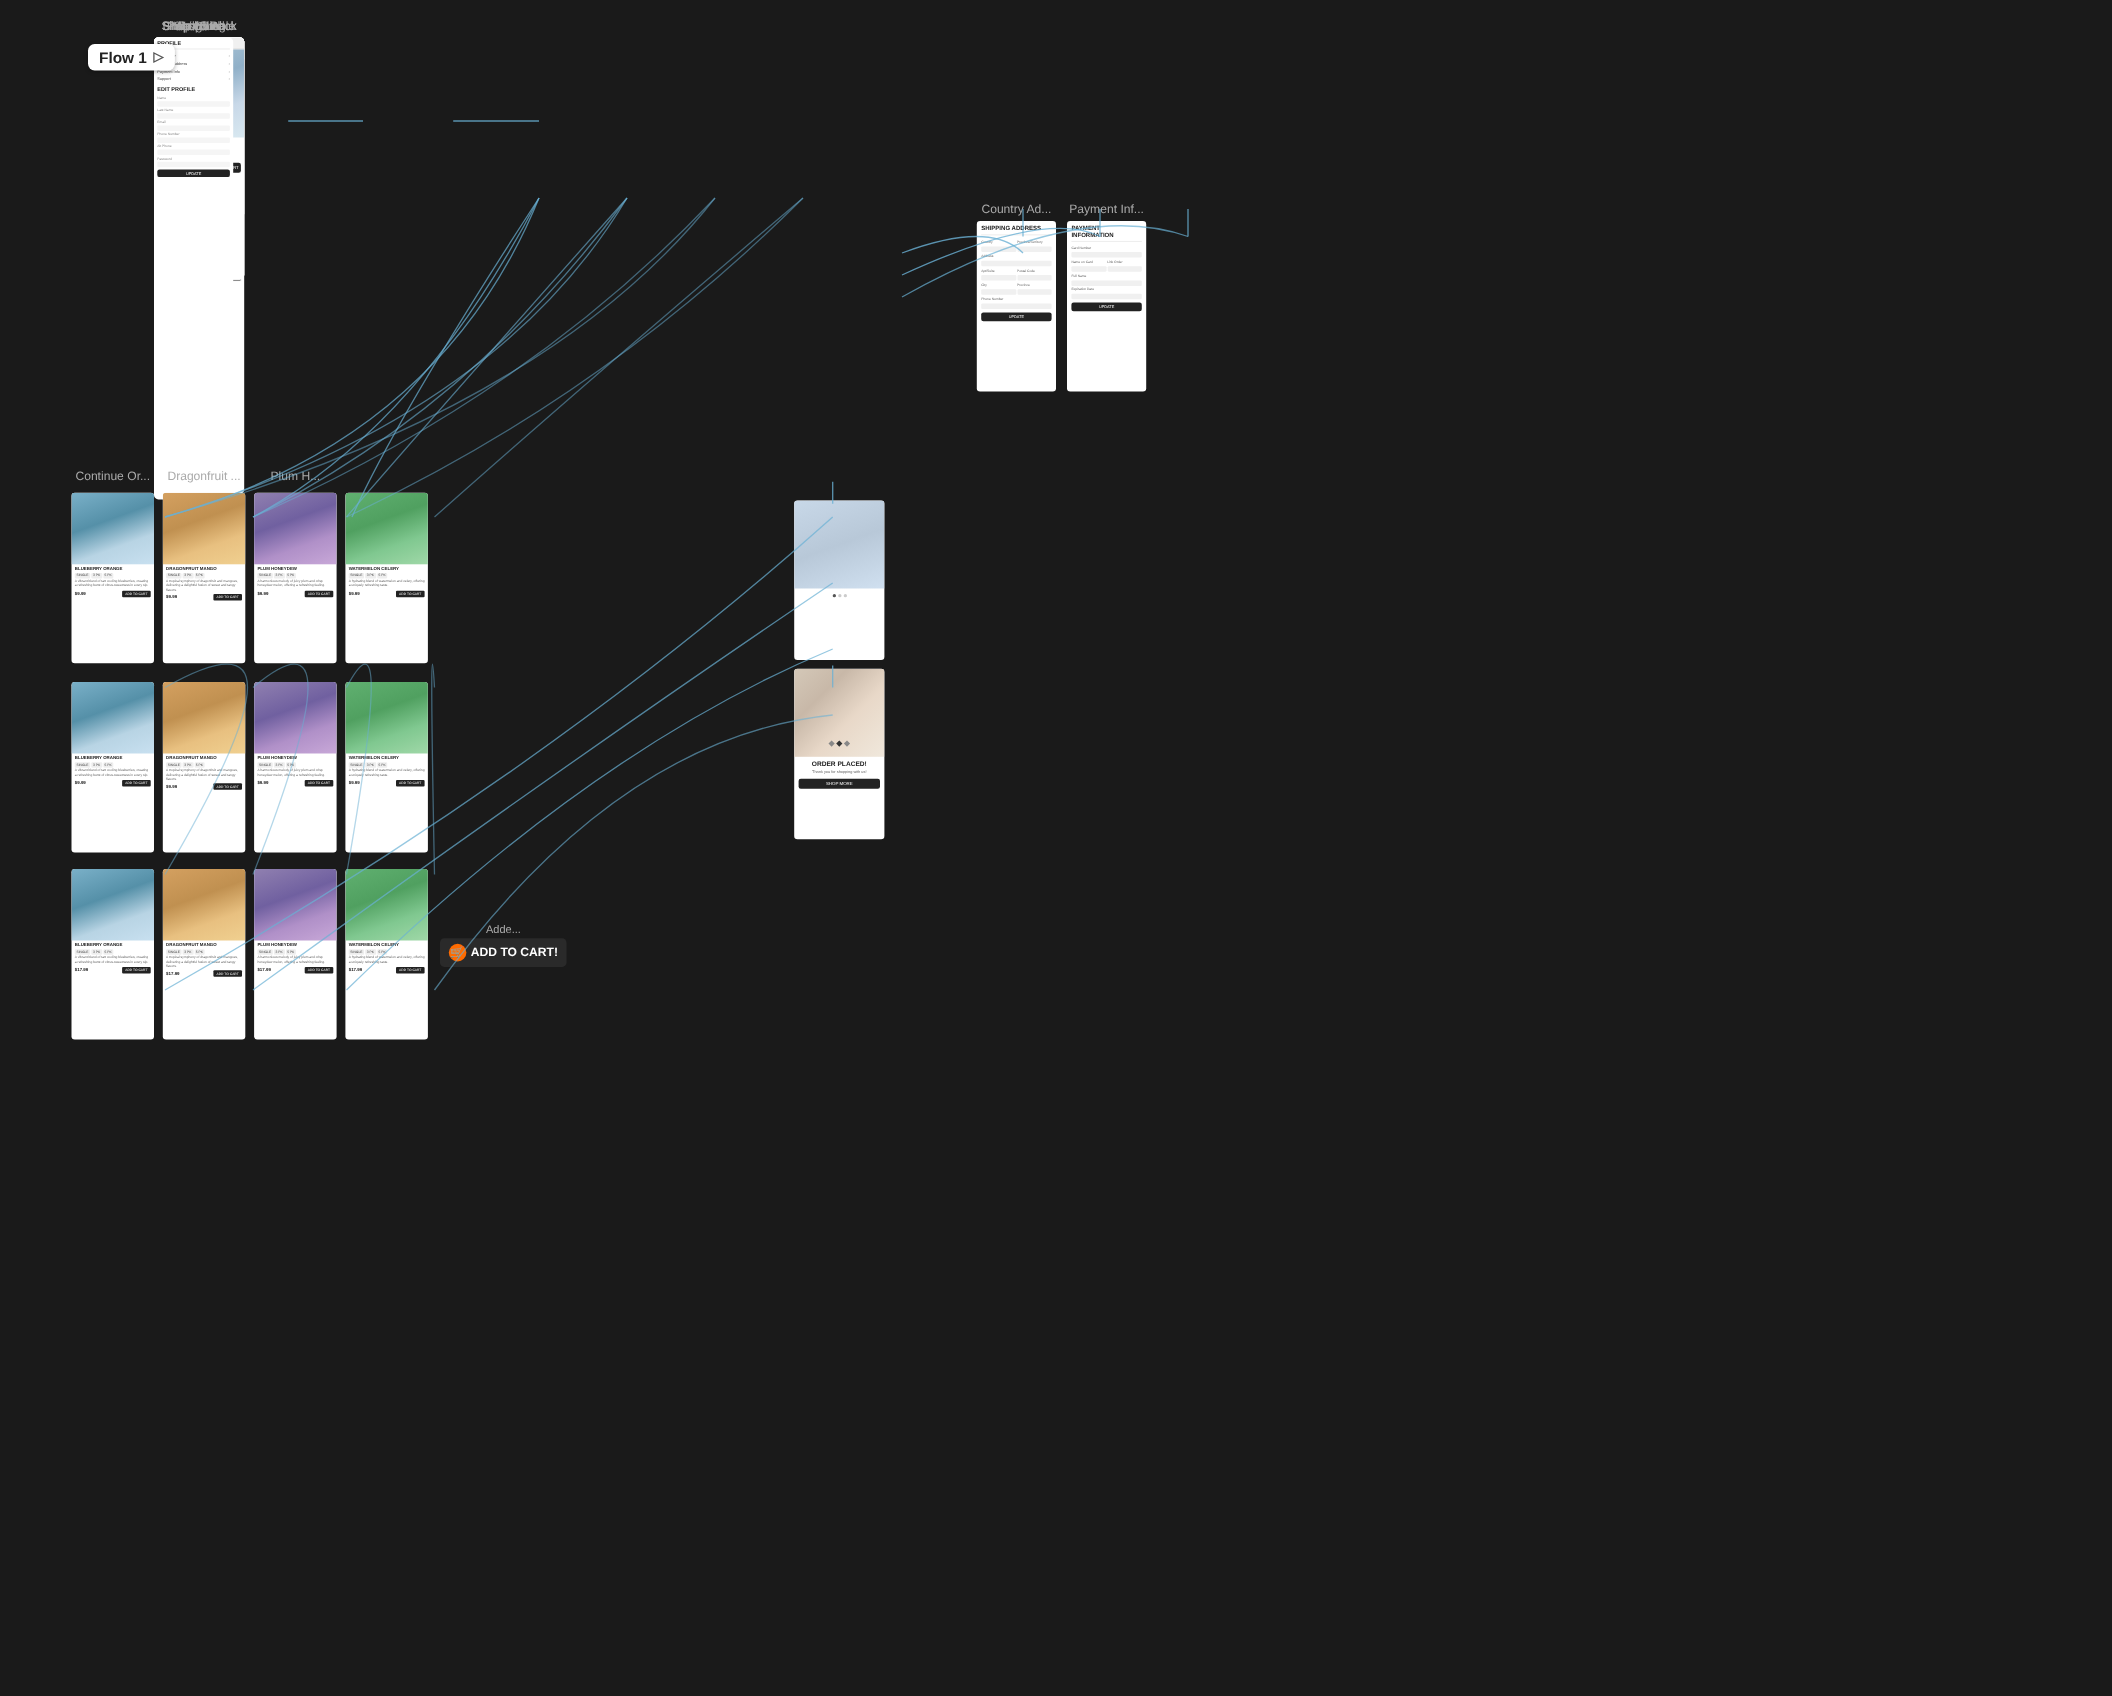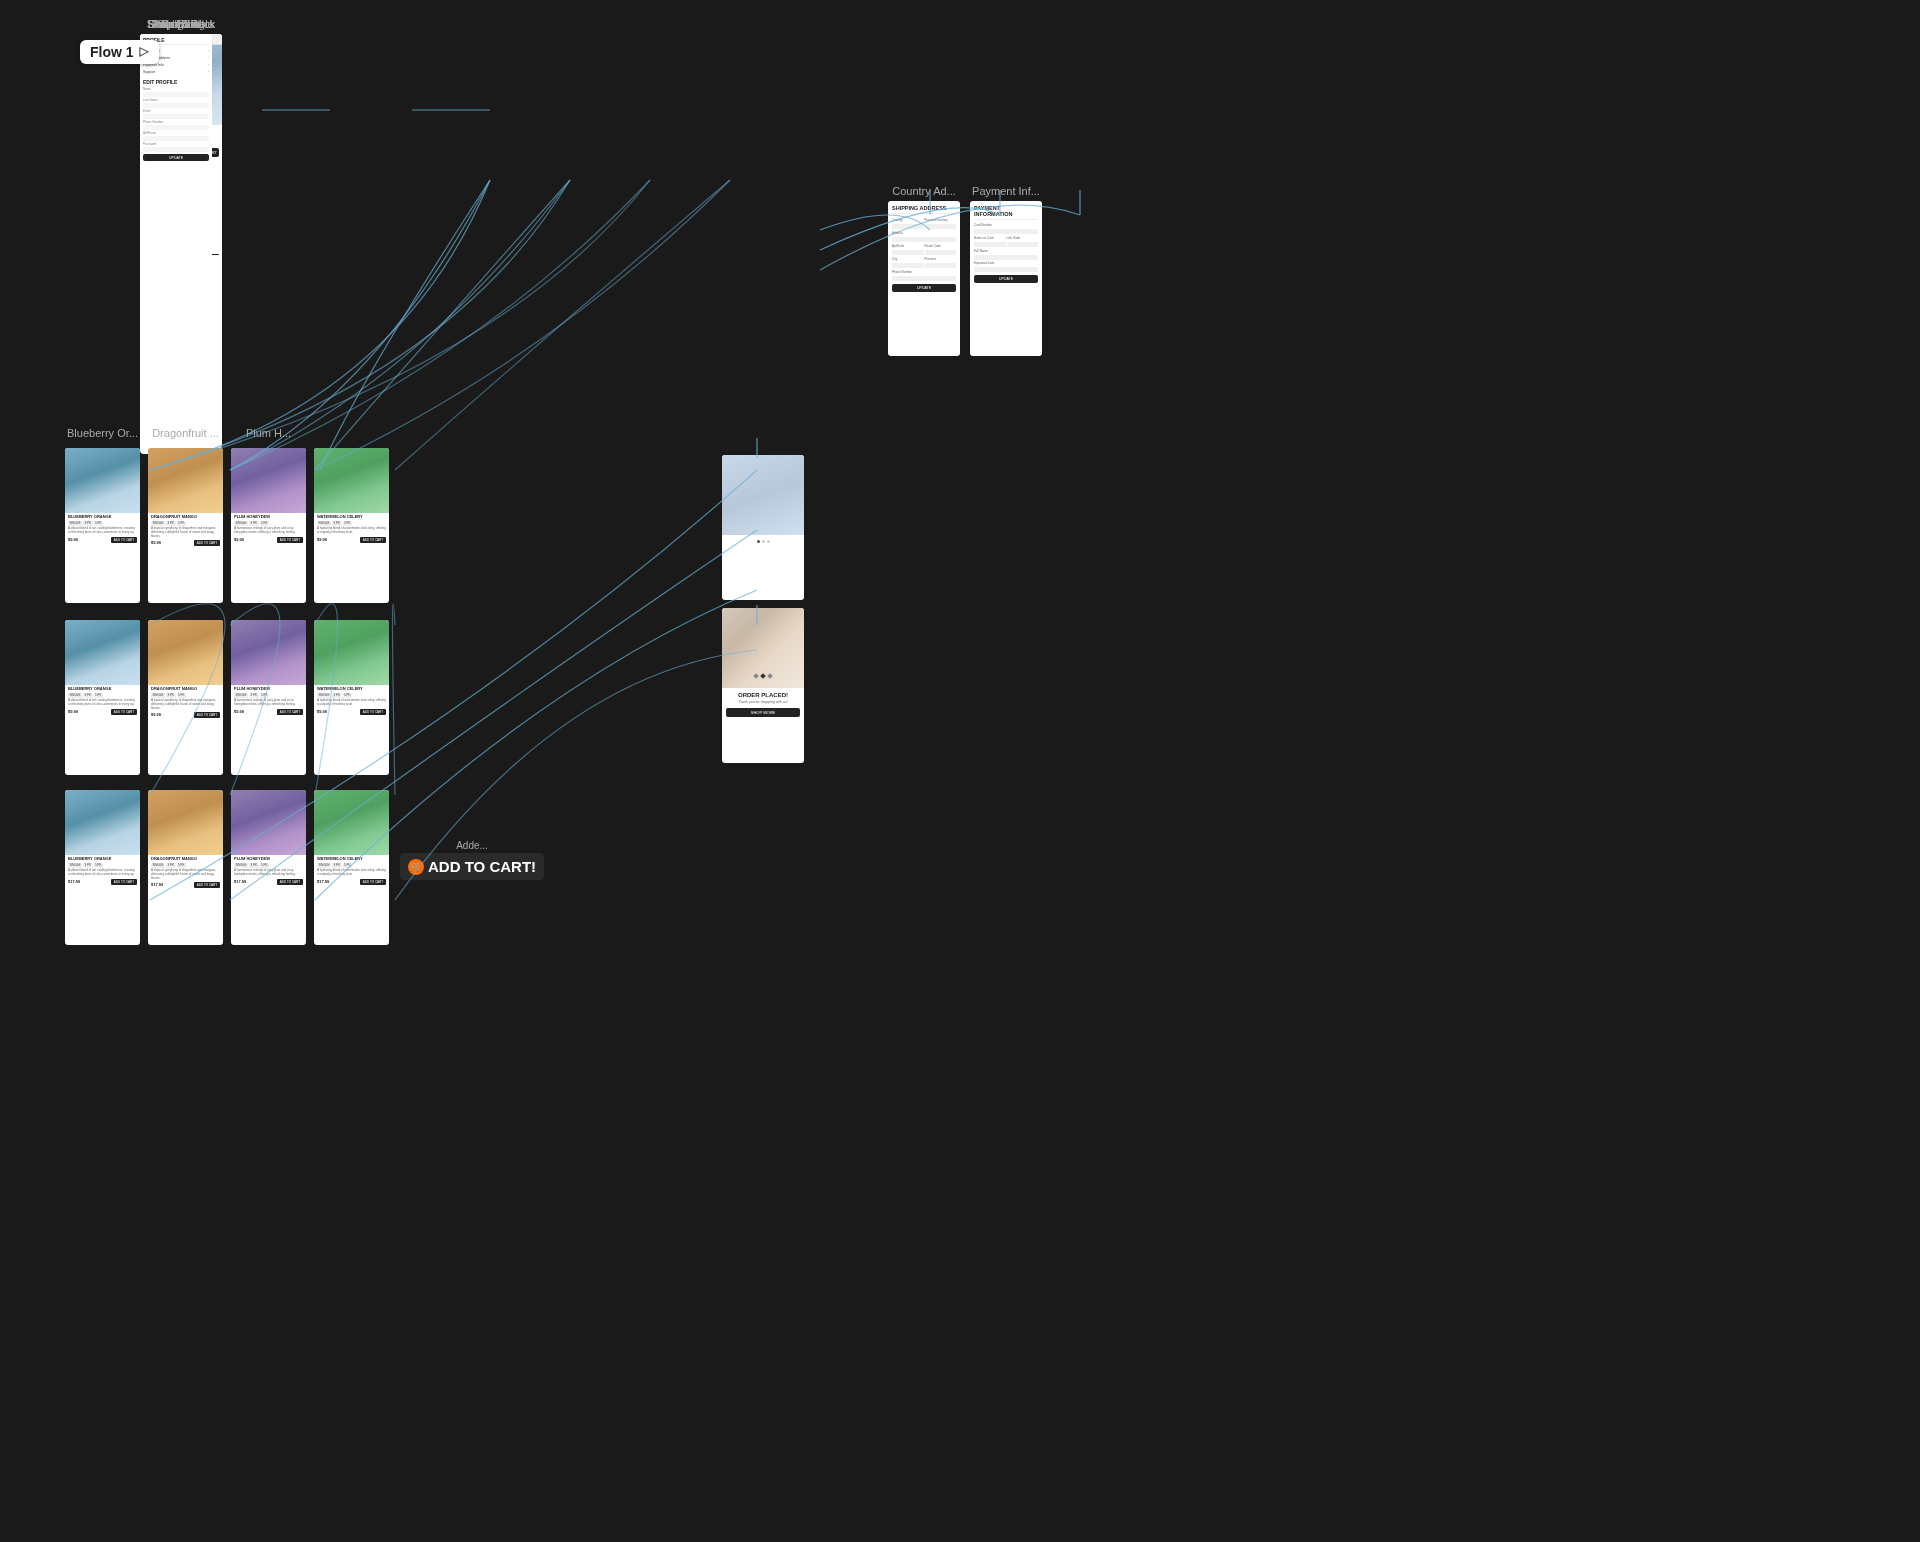--- a/index.html
+++ b/index.html
@@ -1187,21 +1187,21 @@
     </div>
     <div class="order-placed-text-area">
       <div class="order-placed-title">ORDER PLACED!</div>
       <div class="order-placed-sub">Thank you for shopping with us!</div>
       <div class="shop-more-btn">SHOP MORE</div>
     </div>
   </div>
 </div>
 
 <div style="position:absolute;top:427px;left:65px;display:flex;gap:0;width:400px;">
-  <div style="width:75px;text-align:center;color:#aaa;font-size:11px;">Blueberry Or...</div>
+  <div style="width:75px;text-align:center;color:#aaa;font-size:11px;">Continue Or...</div>
   <div style="width:75px;margin-left:8px;text-align:center;color:#aaa;font-size:11px;">Dragonfruit ...</div>
   <div style="width:75px;margin-left:8px;text-align:center;color:#aaa;font-size:11px;">Plum H...</div>
 </div>
 
 <div style="position:absolute;top:448px;left:65px;display:grid;grid-template-columns:repeat(4,75px);gap:8px;">
   <div class="product-detail-frame">
     <div class="pd-image pd-img-bb"></div>
     <div class="pd-body">
       <div class="pd-name">BLUEBERRY ORANGE</div>
       <div class="pd-size-tags">
@@ -1406,15 +1406,15 @@
         <div class="pd-add-btn">ADD TO CART</div>
       </div>
     </div>
   </div>
 </div>
 
 <div class="add-to-cart-popup">
   <div class="popup-label">Adde...</div>
   <div style="display:flex;flex-direction:row;align-items:center;gap:4px;background:#2a2a2a;padding:5px 8px;border-radius:4px;">
     <div style="width:16px;height:16px;background:#ff6b00;border-radius:50%;display:flex;align-items:center;justify-content:center;font-size:10px;color:#fff;">🛒</div>
-    <div style="color:#fff;font-size:15px;font-weight:600;">ADD TO CART!</div>
+    <div style="color:#fff;font-size:11px;font-weight:600;">ADD TO CART!</div>
   </div>
 </div>
 
 </body></html>

